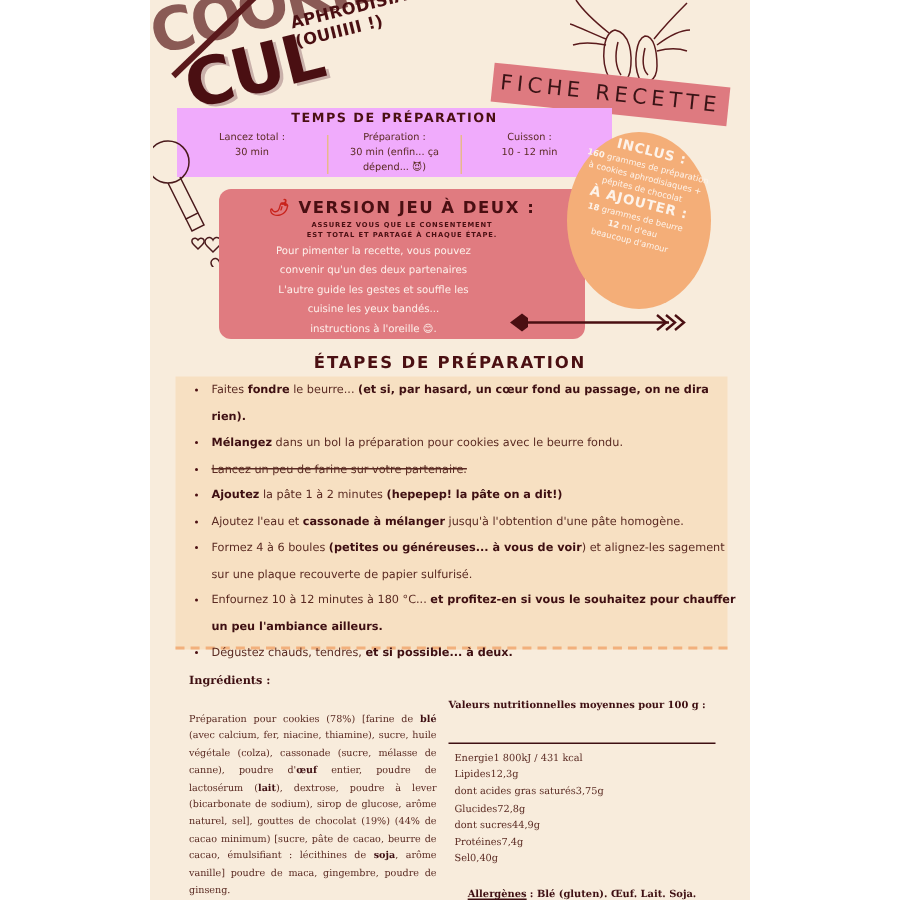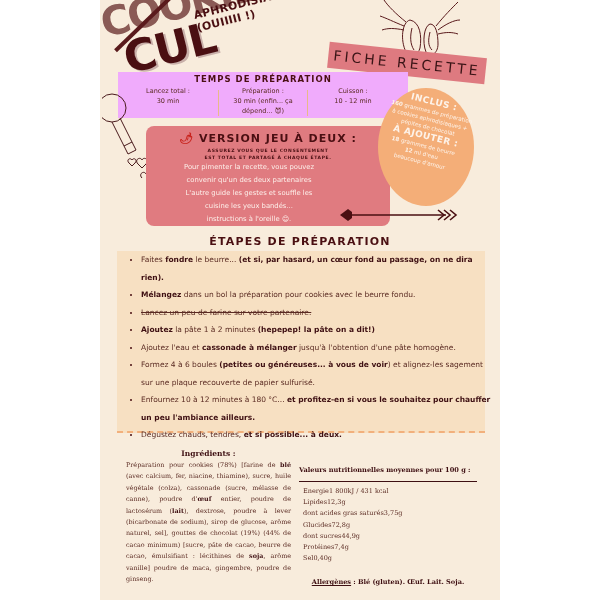--- a/index.html
+++ b/index.html
@@ -41,25 +41,25 @@
   
   .etapes-title{left:0;top:235px;width:400px;text-align:center;font-size:11px;font-weight:bold;letter-spacing:1.2px;color:#4a0f12;}
   .etapes-box{left:17px;top:251px;width:368px;height:180px;background:#f7e0c2;border-bottom:2px dashed #f2b07c;}
   .etapes-list{position:absolute;left:10px;top:0;width:350px;margin:0;padding:0 0 0 14px;font-size:7.5px;line-height:17.5px;color:#5a2a22;}
   .etapes-list li{margin:0;padding:0;}
   .etapes-list li::marker{color:#4a0f12;}
   .b{font-weight:bold;color:#3e0f12;}
   .strike{text-decoration:line-through;}
   
   .ingr{left:26px;top:449px;width:165px;font-family:"DejaVu Serif",serif;color:#5a2a22;}
-  .ingr-title{text-align:center;font-size:7.5px;font-weight:bold;color:#3e0f12;margin-bottom:2px;}
+  .ingr-title{font-size:7.5px;font-weight:bold;color:#3e0f12;margin-bottom:16px;}
   .ingr-body{font-size:6.4px;line-height:11.4px;text-align:justify;}
   
   .nutri{left:199px;top:466px;width:178px;font-family:"DejaVu Serif",serif;color:#5a2a22;}
-  .nutri-title{font-size:6.6px;font-weight:bold;color:#3e0f12;padding-bottom:7px;border-bottom:1.2px solid #3e0f12;margin-bottom:4px;white-space:nowrap;}
+  .nutri-title{font-size:6.6px;font-weight:bold;color:#3e0f12;padding-bottom:21px;border-bottom:1.2px solid #3e0f12;margin-bottom:4px;white-space:nowrap;}
   .nrow{display:flex;justify-content:flex-start;font-size:6.5px;line-height:11.2px;padding:0 4px 0 4px;}
   .allergen{margin-top:14px;font-size:6.6px;color:#3e0f12;text-align:center;}
   .allergen .u{text-decoration:underline;font-weight:bold;}
   .allergen .v{font-weight:bold;}
 </style>
 </head>
 <body>
 
 <div class="page">
 

